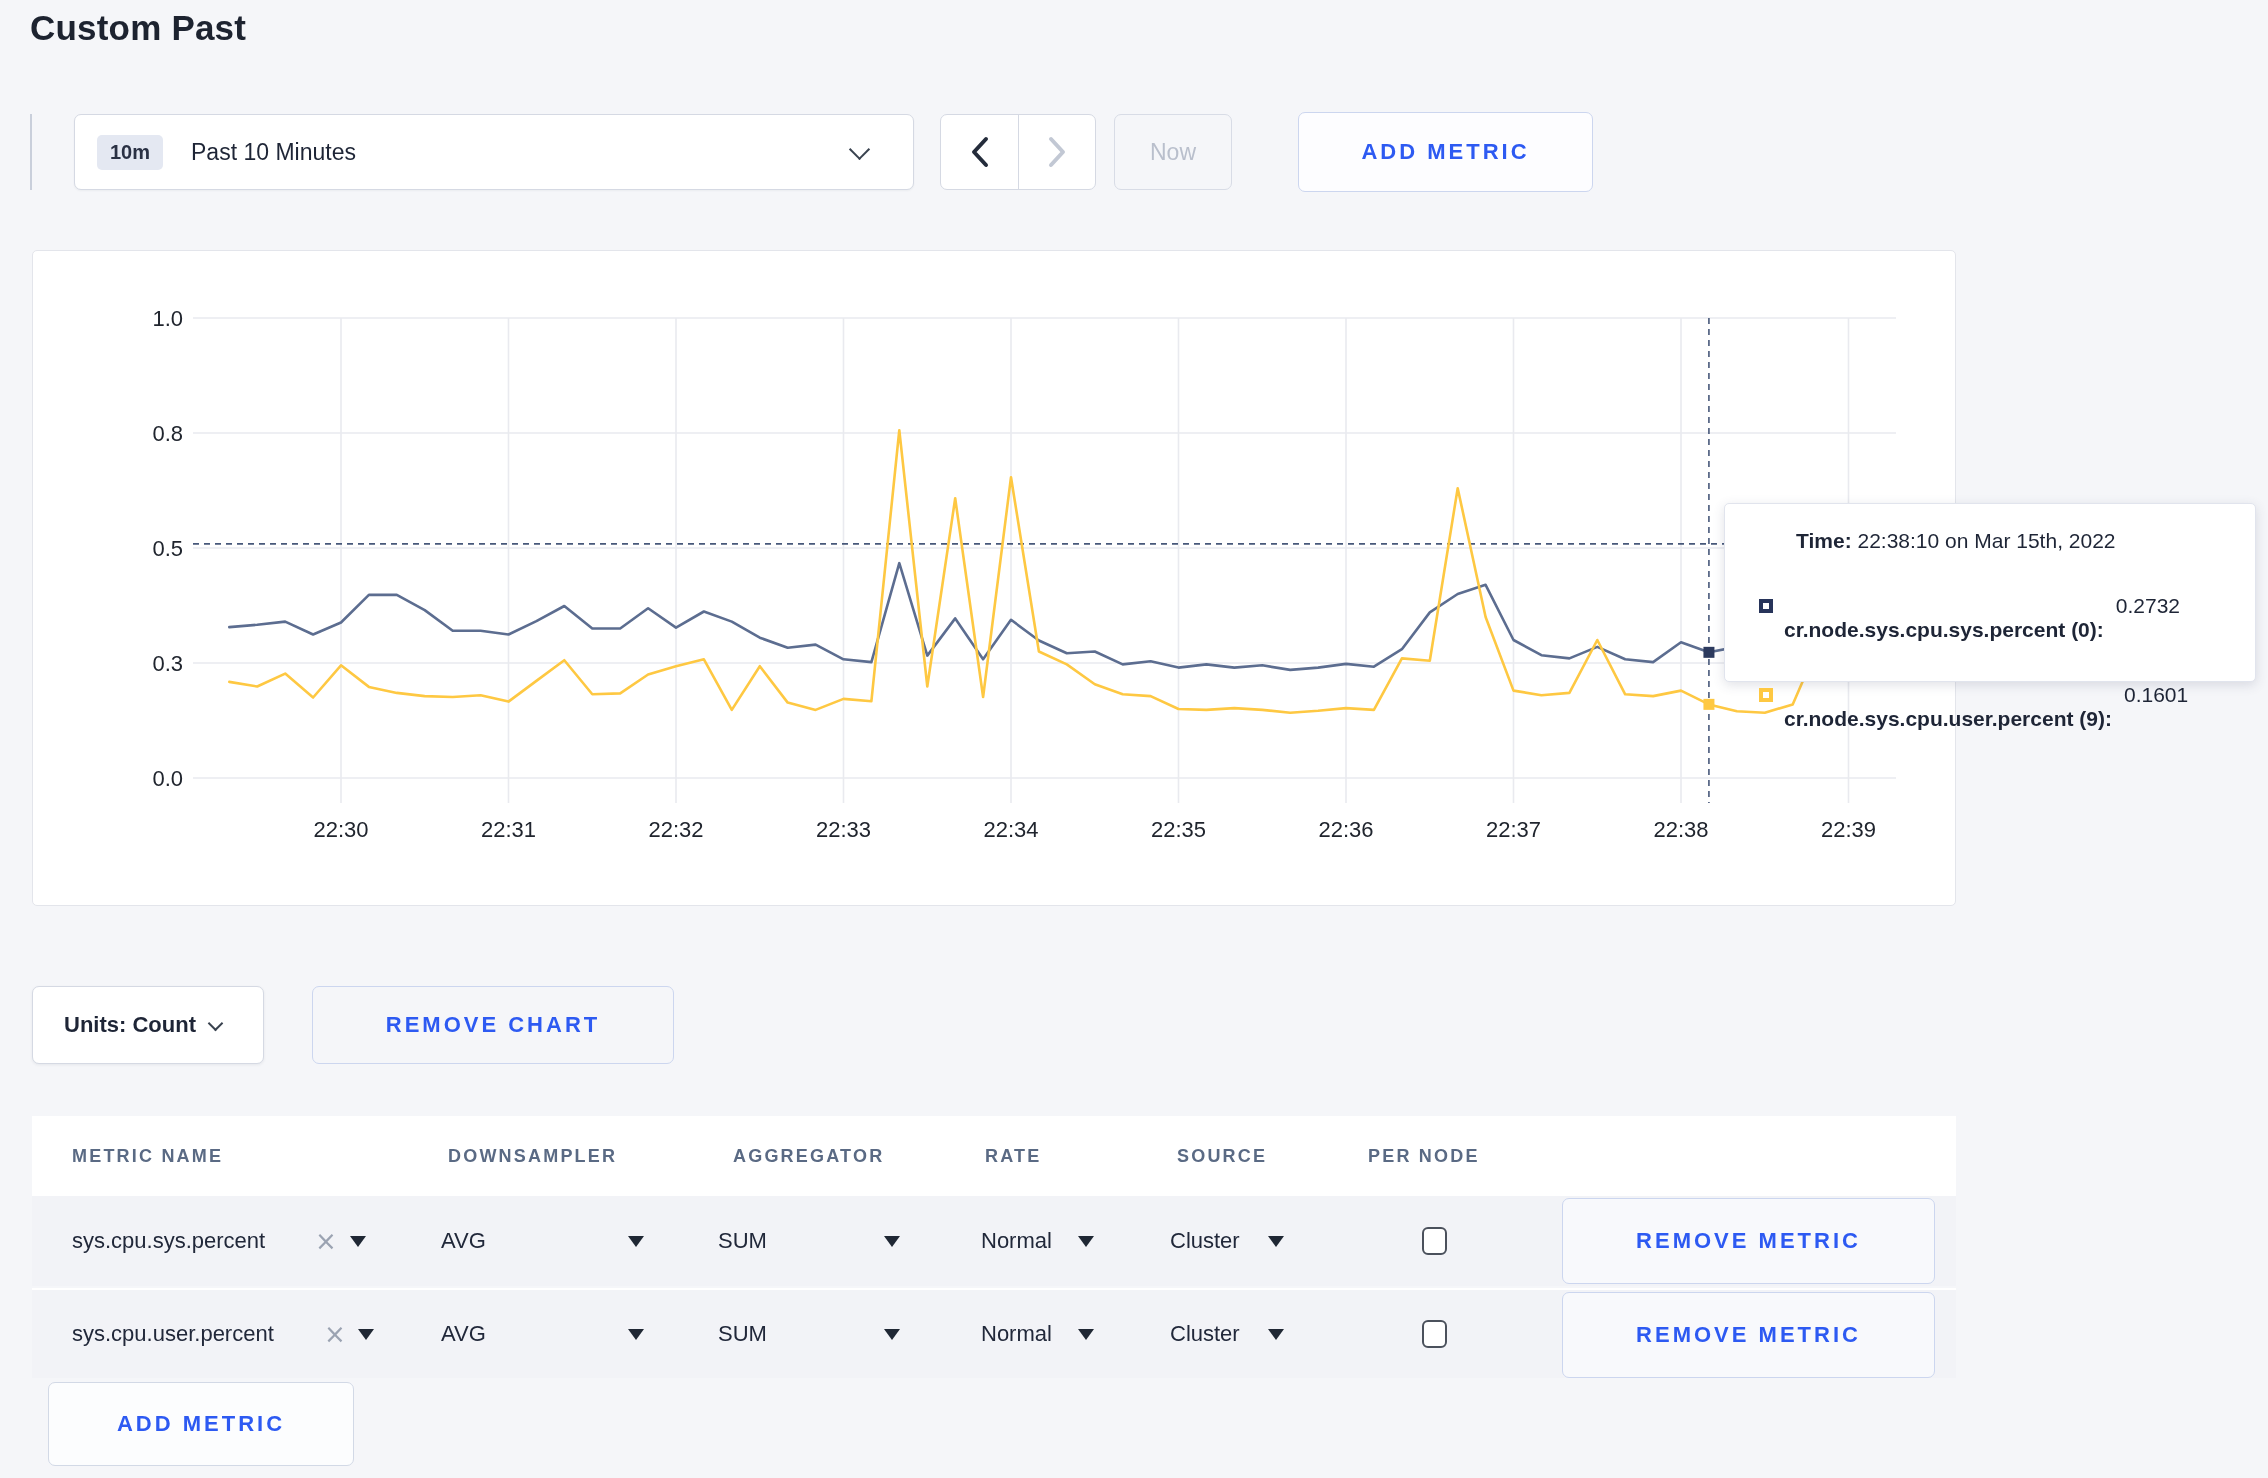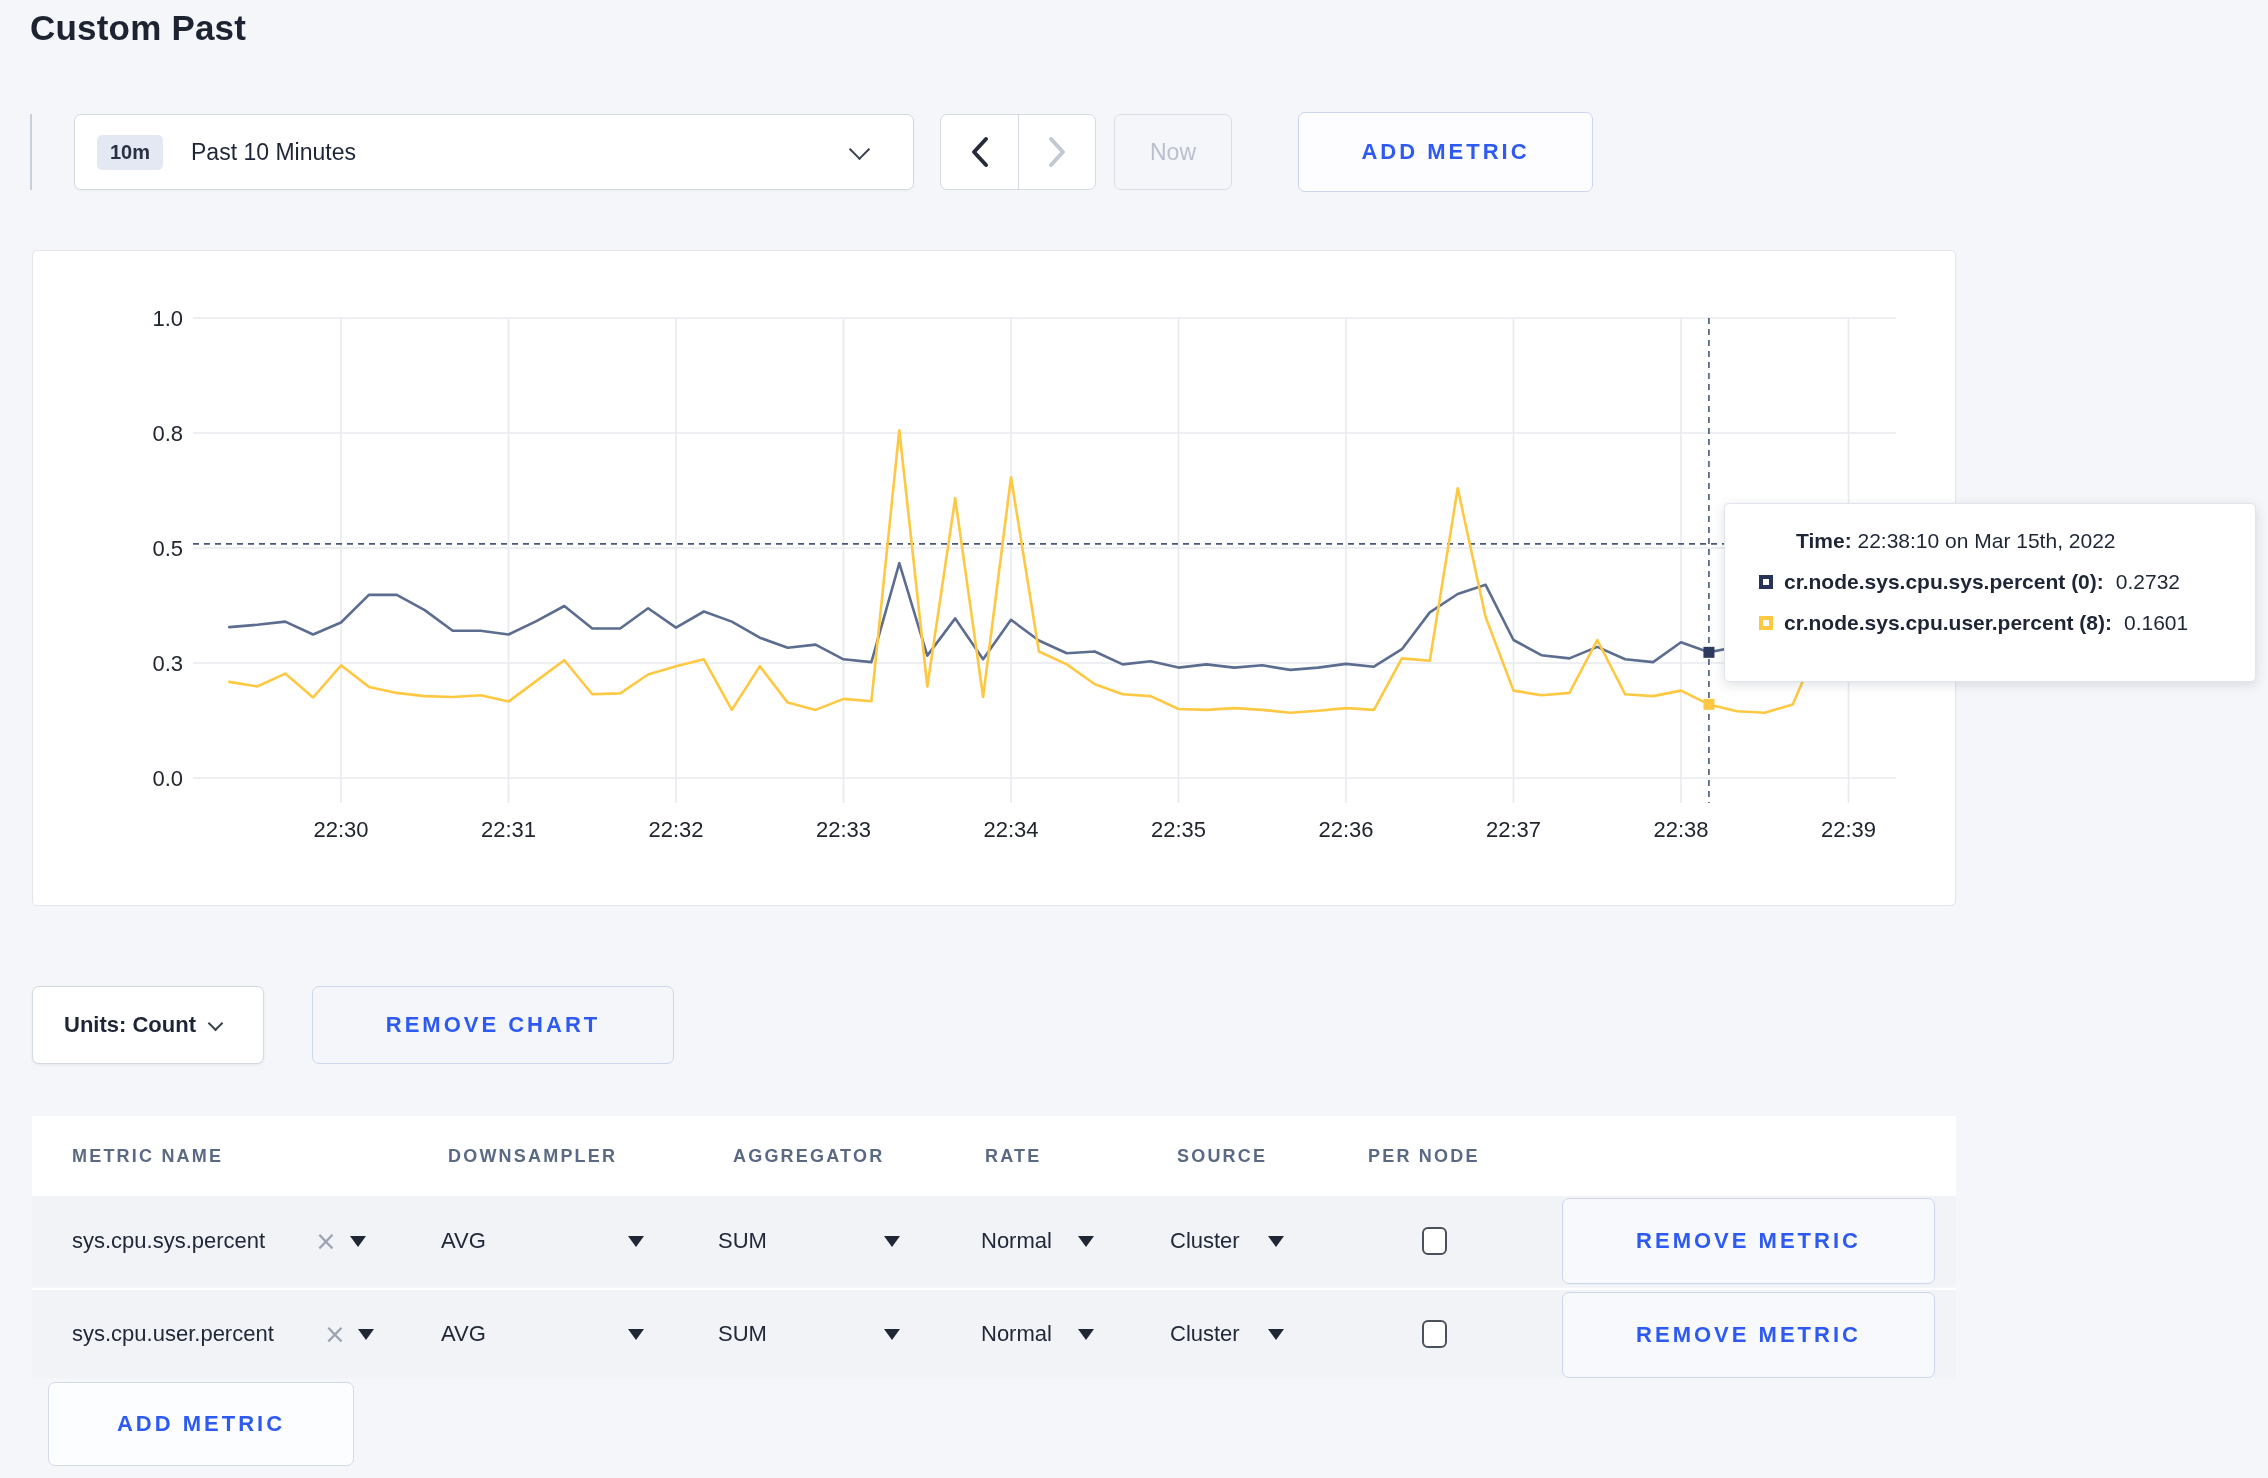--- a/index.html
+++ b/index.html
@@ -28,21 +28,21 @@
   
   #chart-card{left:32px;top:250px;width:1924px;height:656px;background:#fff;border:1.5px solid #e3e5eb;border-radius:5px;}
   #chart-svg{position:absolute;left:0;top:0;}
   
   #chart-tooltip{left:1724px;top:503px;width:532px;height:179px;background:#fff;border:1px solid #e1e4ed;border-radius:5px;
     box-shadow:0 3px 12px rgba(60,70,100,.16);padding:25px 0 0 34px;font-size:21px;z-index:5;}
   #tt-time-row{margin-left:37px;}
   .tt-bold{font-weight:bold;color:#1e2536;}
   .tt-row{display:flex;align-items:center;margin-top:17px;}
   .tt-swatch{width:14px;height:14px;border:4px solid;background:#fff;margin-right:11px;flex:none;}
-  .tt-name{font-weight:bold;margin-right:12px;}
+  .tt-name{font-weight:bold;margin-right:12px;margin-top:48px;}
   
   #units-select{left:32px;top:986px;width:232px;height:78px;padding:0 31px;cursor:pointer;box-shadow:0 1px 3px rgba(40,50,80,.08);}
   #units-label{font-size:22px;font-weight:bold;color:#1e2536;}
   #remove-chart-button{left:312px;top:986px;width:362px;height:78px;background:transparent;}
   
   #table-header{left:32px;top:1116px;width:1924px;height:80px;background:#fff;}
   .th{position:absolute;top:0;height:80px;display:flex;align-items:center;font-size:18px;font-weight:bold;letter-spacing:2.2px;color:#5a6a84;}
   .mrow{left:32px;width:1924px;height:90px;background:#f2f3f7;}
   #metric-row-0{top:1196px;} #metric-row-1{top:1288px;border-top:2px solid #fff;}
   .cell{position:absolute;top:0;height:100%;display:flex;align-items:center;font-size:22px;color:#21283a;}
@@ -131,21 +131,21 @@
       <span class="tt-bold">Time:</span>
       <span>22:38:10 on Mar 15th, 2022</span>
     </div>
     <div class="tt-row">
       <span class="tt-swatch" style="border-color: rgb(39, 52, 90);"></span>
       <span class="tt-name">cr.node.sys.cpu.sys.percent (0):</span>
       <span>0.2732</span>
     </div>
     <div class="tt-row">
       <span class="tt-swatch" style="border-color: rgb(254, 200, 66);"></span>
-      <span class="tt-name">cr.node.sys.cpu.user.percent (8):</span>
+      <span class="tt-name">cr.node.sys.cpu.user.percent (9):</span>
       <span>0.1601</span>
     </div>
   </div>
 
   <div class="abs control" id="units-select">
     <span id="units-label">Units: Count</span>
     <span class="chev small"></span>
   </div>
   <div class="abs btn-blue" id="remove-chart-button">REMOVE CHART</div>
 

